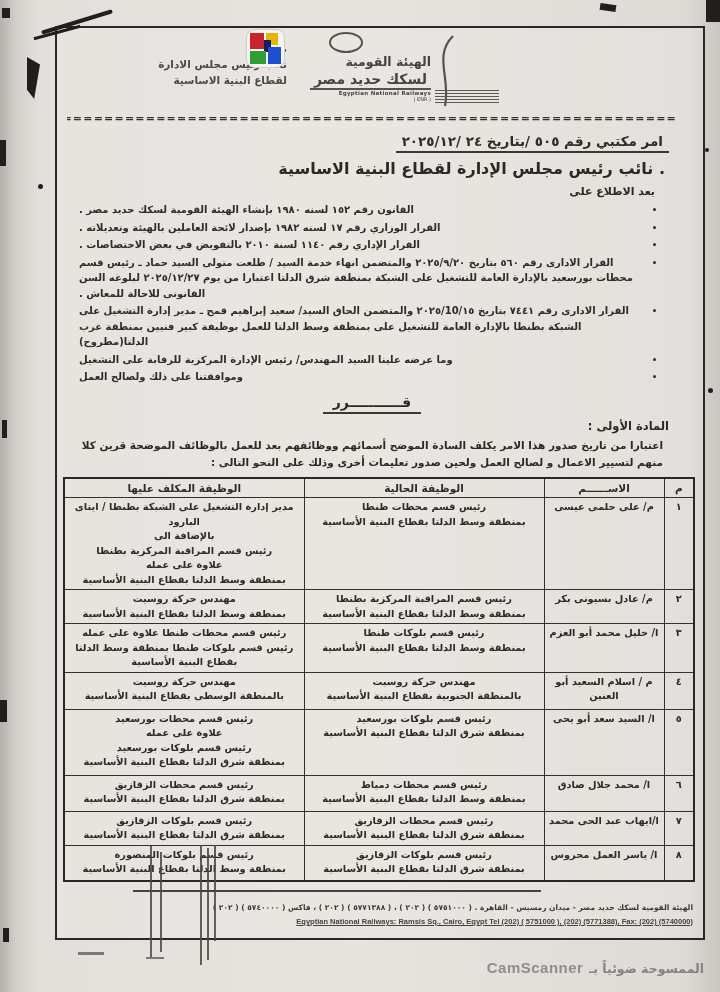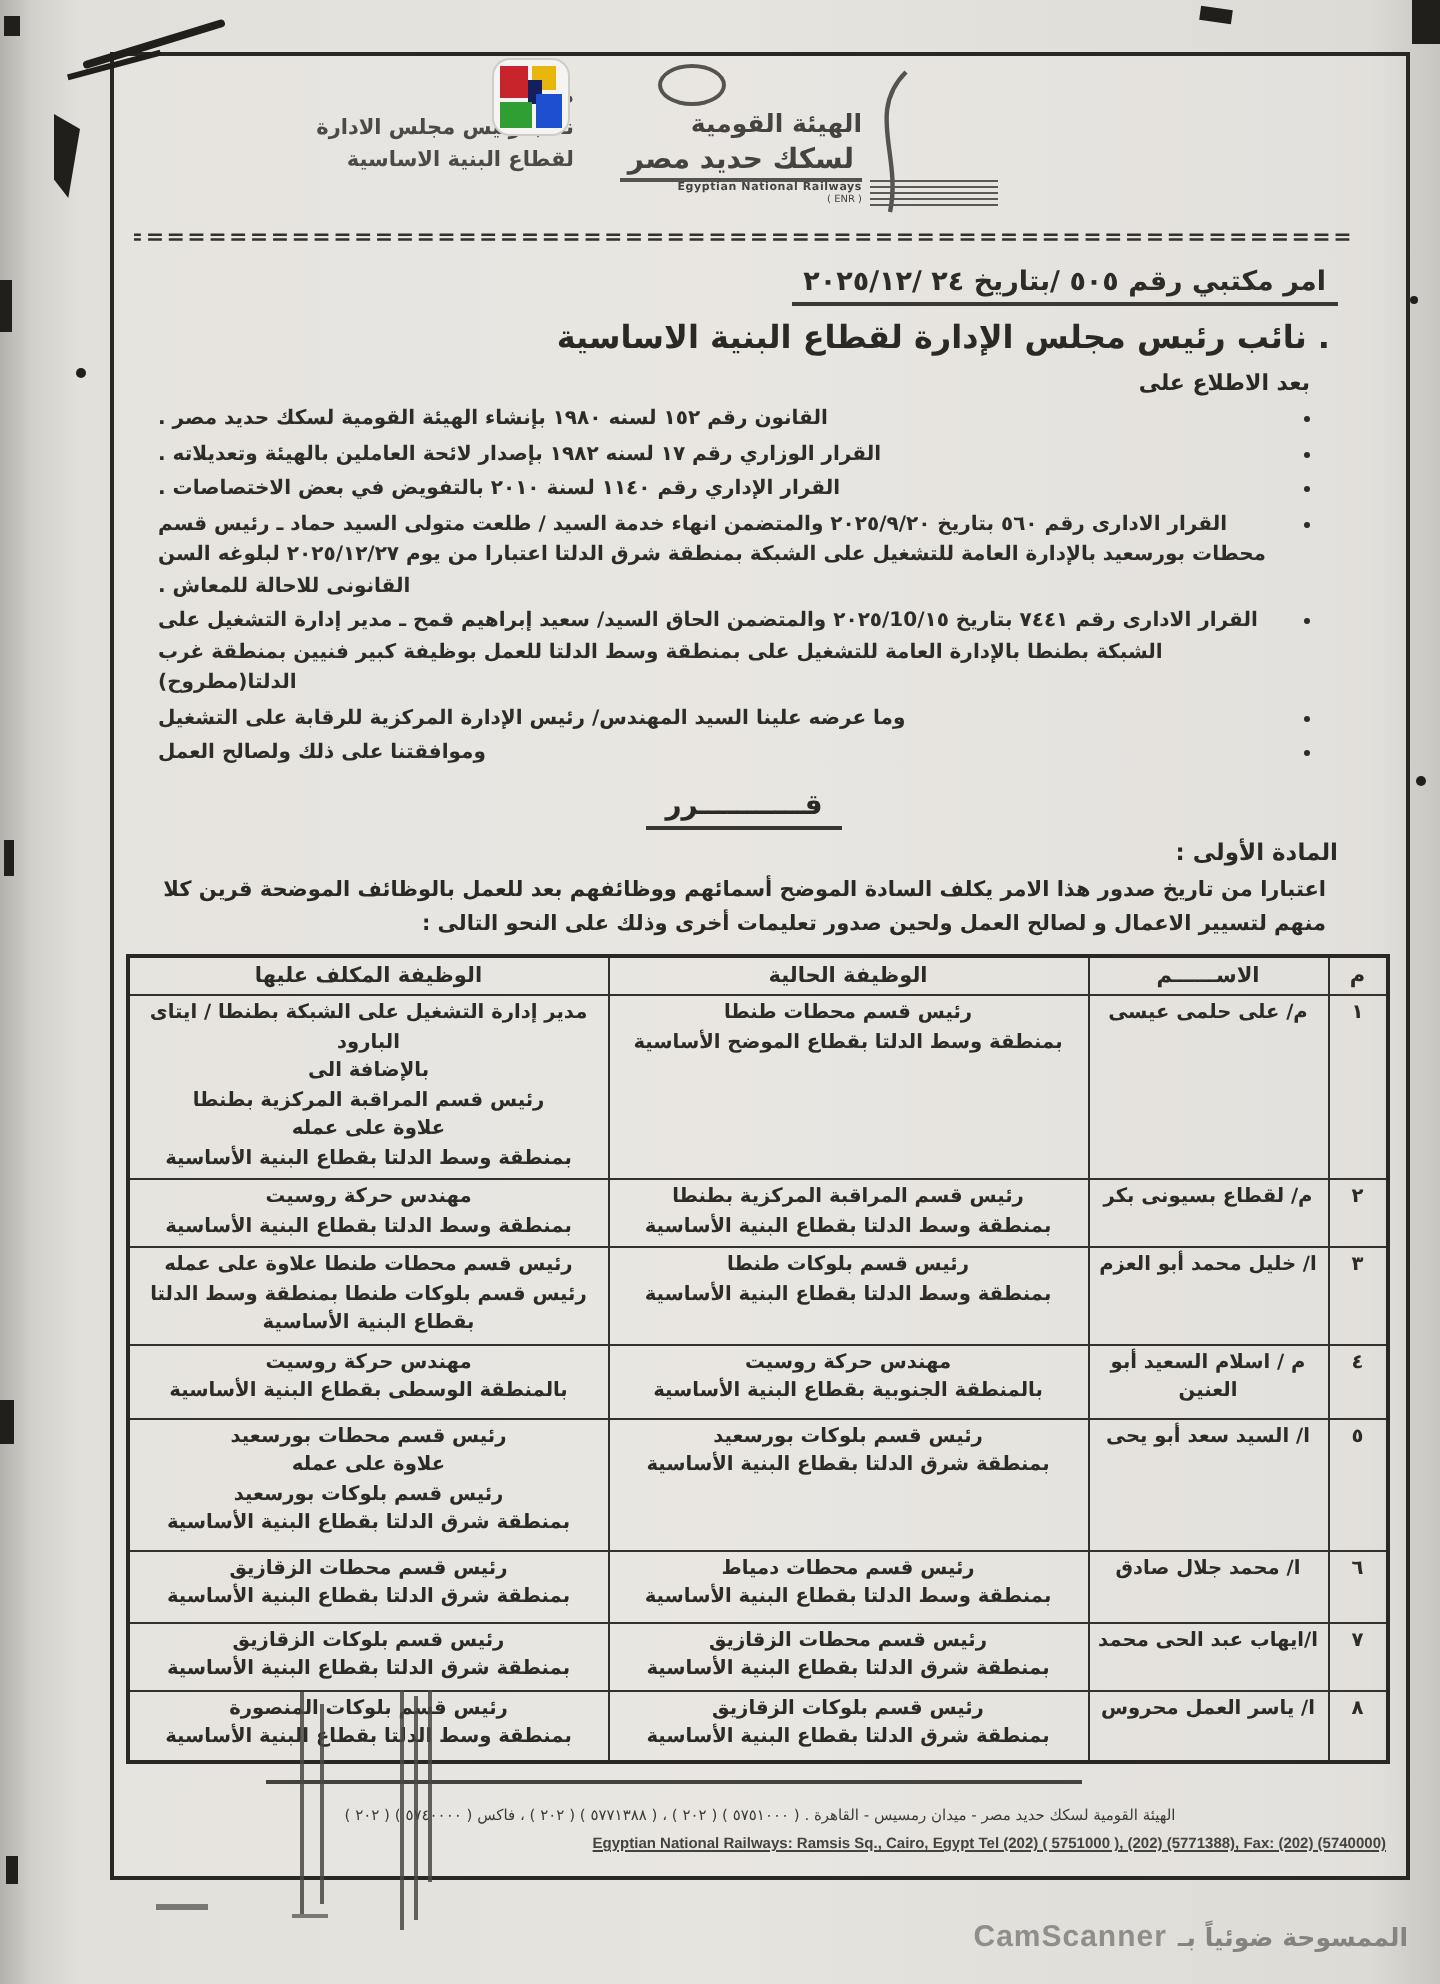--- a/index.html
+++ b/index.html
@@ -51,21 +51,21 @@
   .artp{font-size:10.5px;font-weight:700;line-height:17px;margin:4px 6px 0 2px;text-align:right;}
   
   table.asg{border-collapse:collapse;width:100%;margin:6px -26px 0 -10px;width:630px;
     border:2px solid #2a2824;table-layout:fixed;}
   table.asg th,table.asg td{border:1.5px solid #33312c;font-size:9.8px;font-weight:700;
     text-align:center;vertical-align:top;padding:2px 3px;line-height:14.5px;white-space:pre-line;color:#2d2b25;}
   table.asg th{font-size:10.5px;padding:2px;}
   col.c-num{width:30px;}col.c-name{width:120px;}col.c-cur{width:240px;}col.c-asg{width:240px;}
   
   .f-rule{position:absolute;left:76px;bottom:46px;width:408px;height:2px;background:#44423d;}
-  .f-ar{position:absolute;left:10px;right:10px;bottom:26px;text-align:center;font-size:7.5px;font-weight:400;color:#3c3a35;}
+  .f-ar{position:absolute;left:10px;right:10px;bottom:26px;text-align:right;font-size:7.5px;font-weight:700;color:#3c3a35;}
   .f-en{position:absolute;left:10px;right:10px;bottom:12px;text-align:right;font-size:7.5px;font-weight:700;color:#45433e;
     font-family:"Liberation Sans",sans-serif;text-decoration:underline;}
   
   .wm{position:absolute;right:16px;top:958px;color:#85837f;font-weight:700;}
   .wm .wa{font-size:12.5px;}
   .wm .wb{font-size:15px;letter-spacing:.5px;color:#908e8a;font-family:"Liberation Sans",sans-serif;}
   
   .art{position:absolute;background:#211f1b;}
   .pen1{left:40px;top:20px;width:74px;height:4px;transform:rotate(-17deg);border-radius:2px;}
   .pen2{left:33px;top:31px;width:48px;height:2.5px;transform:rotate(-15deg);}
@@ -162,30 +162,30 @@
             <th>الاســــــم</th>
             <th>الوظيفة الحالية</th>
             <th>الوظيفة المكلف عليها</th>
           </tr>
         </thead>
         <tbody>
             <tr style="height: 88px;">
               <td>١</td>
               <td>م/ على حلمى عيسى</td>
               <td>رئيس قسم محطات طنطا
-بمنطقة وسط الدلتا بقطاع الموضح الأساسية</td>
+بمنطقة وسط الدلتا بقطاع البنية الأساسية</td>
               <td>مدير إدارة التشغيل على الشبكة بطنطا / ايتاى البارود
 بالإضافة الى
 رئيس قسم المراقبة المركزية بطنطا
 علاوة على عمله
 بمنطقة وسط الدلتا بقطاع البنية الأساسية</td>
             </tr>
             <tr style="height: 34px;">
               <td>٢</td>
-              <td>م/ لقطاع بسيونى بكر</td>
+              <td>م/ عادل بسيونى بكر</td>
               <td>رئيس قسم المراقبة المركزية بطنطا
 بمنطقة وسط الدلتا بقطاع البنية الأساسية</td>
               <td>مهندس حركة روسيت
 بمنطقة وسط الدلتا بقطاع البنية الأساسية</td>
             </tr>
             <tr style="height: 47px;">
               <td>٣</td>
               <td>ا/ خليل محمد أبو العزم</td>
               <td>رئيس قسم بلوكات طنطا
 بمنطقة وسط الدلتا بقطاع البنية الأساسية</td>

